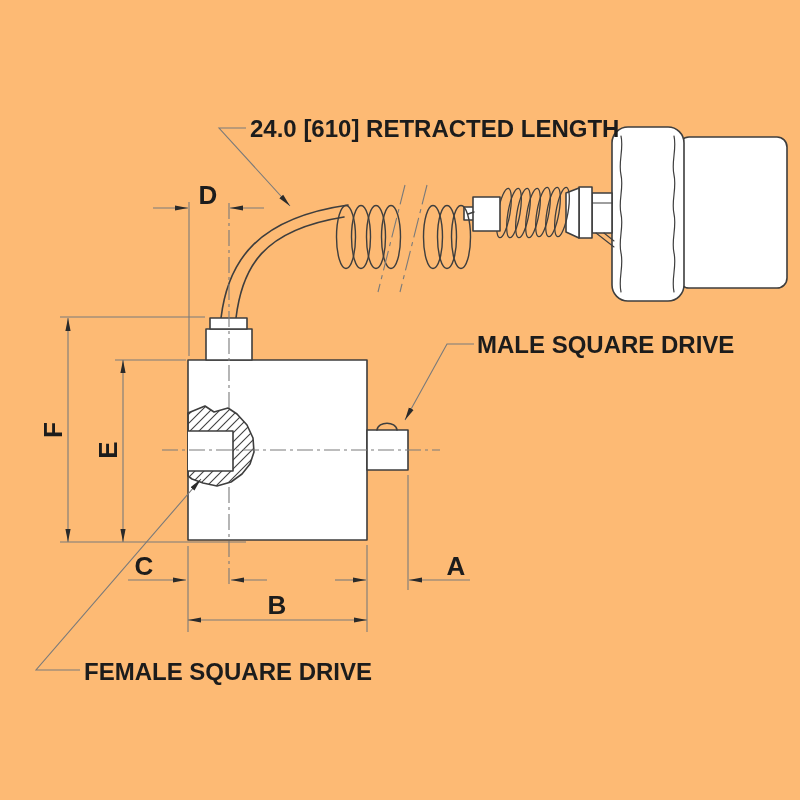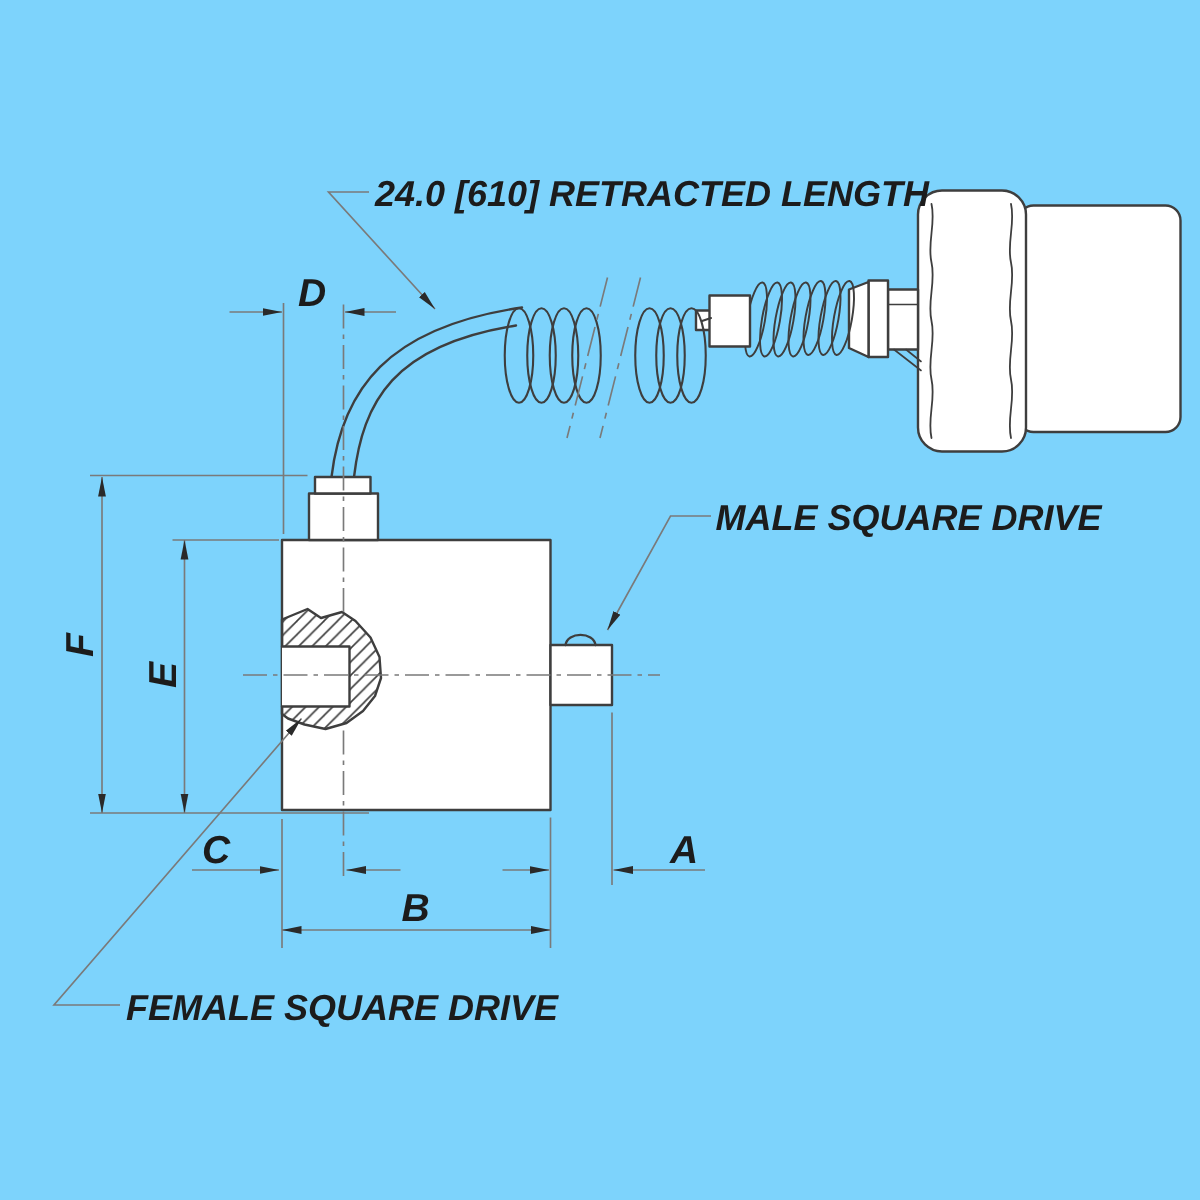--- a/index.html
+++ b/index.html
@@ -1,17 +1,17 @@
 <!DOCTYPE html>
 <html><head>
 <meta charset="utf-8">
 <style>
   html,body{margin:0;padding:0;background:#ffffff;}
-  .page{position:relative;width:800px;height:800px;background:#7dd3fc;overflow:hidden;
-        font-family:"Liberation Sans", sans-serif;font-style:italic;}
+  .page{position:relative;width:800px;height:800px;background:#fdba74;overflow:hidden;
+        font-family:"Liberation Sans", sans-serif;}
   svg{display:block;}
   text{font-family:"Liberation Sans", sans-serif;font-weight:700;fill:#1c1c1c;}
   .dimtxt{font-size:26px;}
   .calltxt{font-size:24px;}
 </style>
 </head>
 <body>
 
 <div class="page">
 <svg width="800" height="800" viewBox="0 0 800 800">

